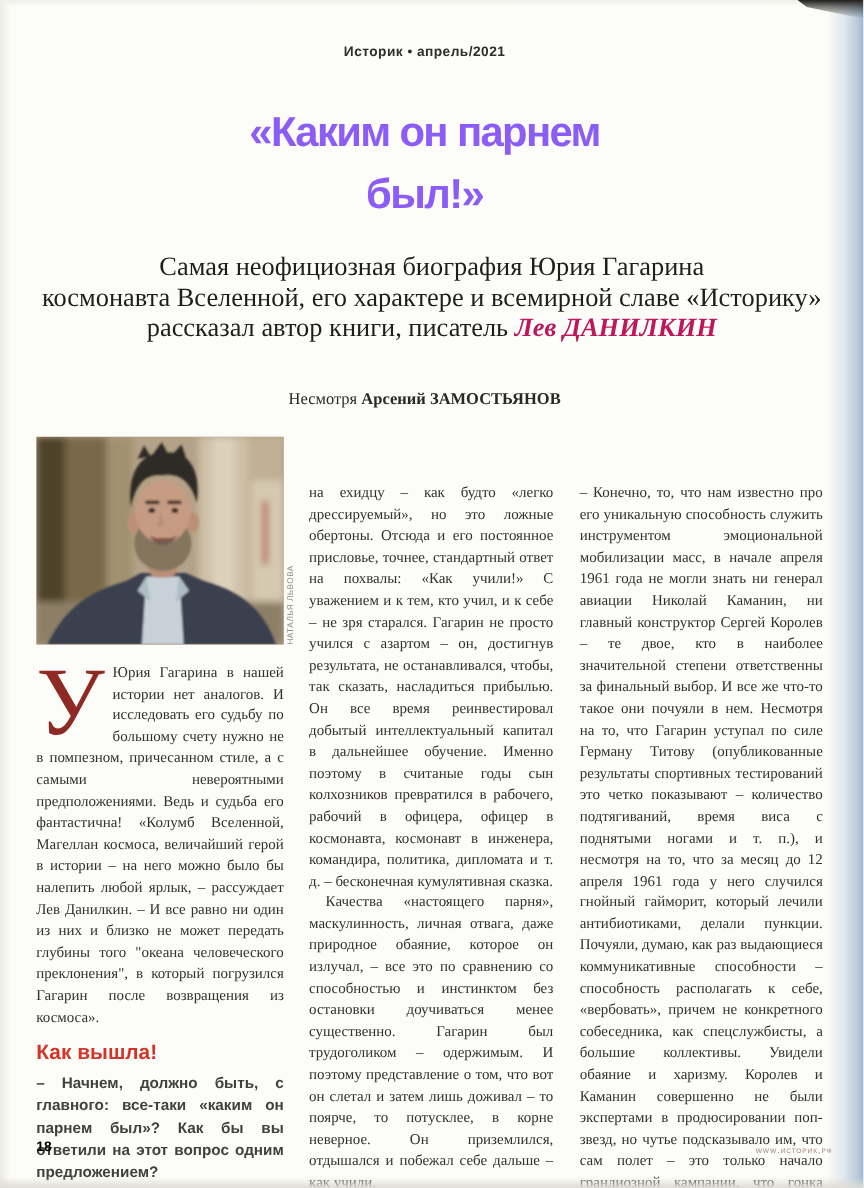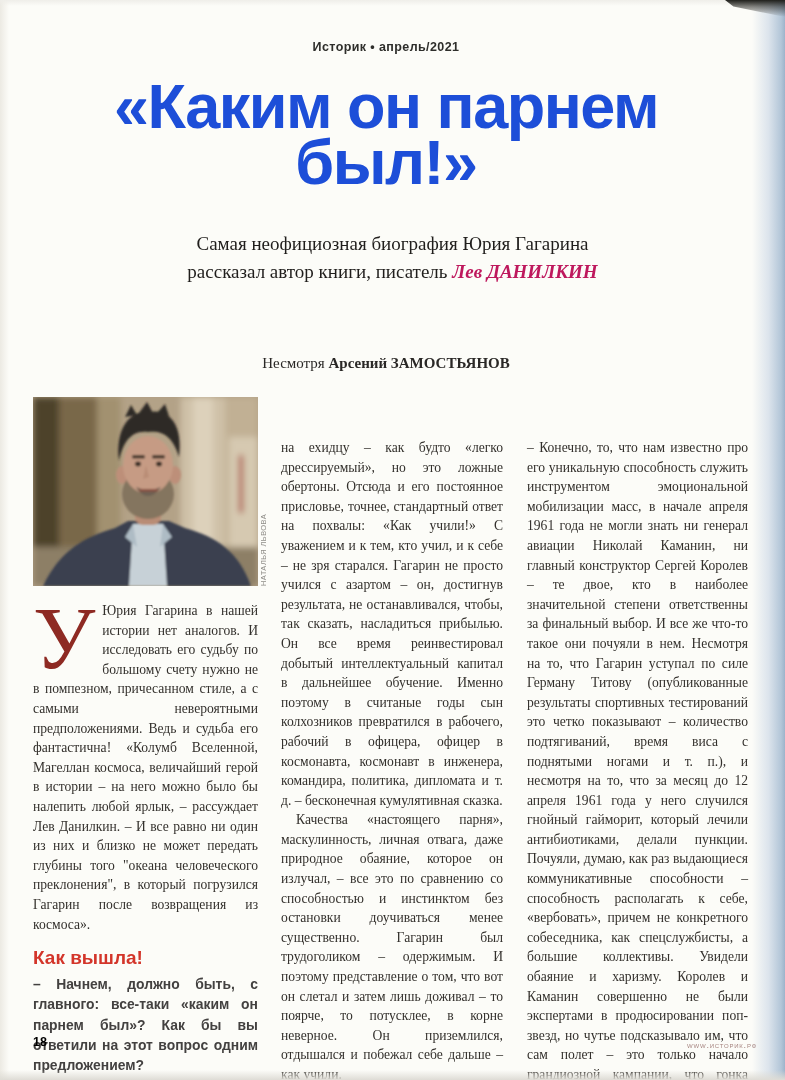--- a/index.html
+++ b/index.html
@@ -16,26 +16,26 @@
   .edge-bottom{position:absolute;bottom:0;left:0;width:785px;height:10px;
     background:linear-gradient(0deg,#dedcd5, rgba(253,253,250,0));}
   .edge-left{position:absolute;left:0;top:0;width:9px;height:1080px;
     background:linear-gradient(90deg,#eceae3, rgba(253,253,250,0));}
   .edge-topline{position:absolute;left:0;top:0;width:785px;height:6px;
     background:linear-gradient(180deg,#efeee9, rgba(253,253,250,0));}
 
   .header{position:absolute;top:41px;left:0;width:772px;text-align:center;
     font:bold 12.5px/1 "Liberation Sans", sans-serif;color:#2e2e2b;letter-spacing:.4px;}
 
-  .title{position:absolute;top:78px;left:0;width:772px;margin:0;text-align:center;
-    font-weight:bold;font-family:"Liberation Sans", sans-serif;font-size:63px;line-height:56px;
-    color:#1d4ed8;letter-spacing:-1.5px;}
+  .title{position:absolute;top:93px;left:0;width:772px;margin:0;text-align:center;
+    font-weight:bold;font-family:"Liberation Sans", sans-serif;font-size:38px;line-height:56px;
+    color:#8b5cf6;letter-spacing:-1.5px;}
 
   .subtitle{position:absolute;top:230px;left:0;width:785px;text-align:center;
-    font-size:19px;line-height:27.5px;color:#201e1c;}
+    font-size:24px;line-height:27.5px;color:#201e1c;}
   .red-name{color:#be185d;font-style:italic;font-weight:bold;}
 
   .byline{position:absolute;top:356px;left:0;width:772px;text-align:center;
     font-size:15px;line-height:1;color:#2a2826;}
   .byline .bold{font-weight:bold;}
 
   .photo{position:absolute;left:33px;top:397px;width:225px;height:189px;overflow:hidden;background:#b3a287;}
   .photo-credit{position:absolute;left:259px;top:498px;height:88px;
     writing-mode:vertical-rl;transform:rotate(180deg);
     font:7.5px/10px "Liberation Sans", sans-serif;color:#8f8d88;letter-spacing:.4px;white-space:nowrap;}
@@ -59,20 +59,21 @@
 <body>
 
 <div class="page">
 
   <div class="header">Историк • апрель/2021</div>
 
   <h1 class="title"><span>«Каким он парнем</span><br><span>был!»</span></h1>
 
   <div class="subtitle">
     <div>Самая неофициозная биография Юрия Гагарина</div>
+    <div>космонавта Вселенной, его характере и всемирной славе «Историку»</div>
     <div><span>рассказал автор книги, писатель </span><span class="red-name">Лев ДАНИЛКИН</span></div>
   </div>
 
   <div class="byline"><span>Несмотря </span><span class="bold">Арсений ЗАМОСТЬЯНОВ</span></div>
 
   <div class="photo">
     <svg width="225" height="189" viewBox="0 0 225 189" xmlns="http://www.w3.org/2000/svg">
       <defs>
         <filter id="b3" x="-20%" y="-20%" width="140%" height="140%">
             <feGaussianBlur stdDeviation="3.2"></feGaussianBlur>

